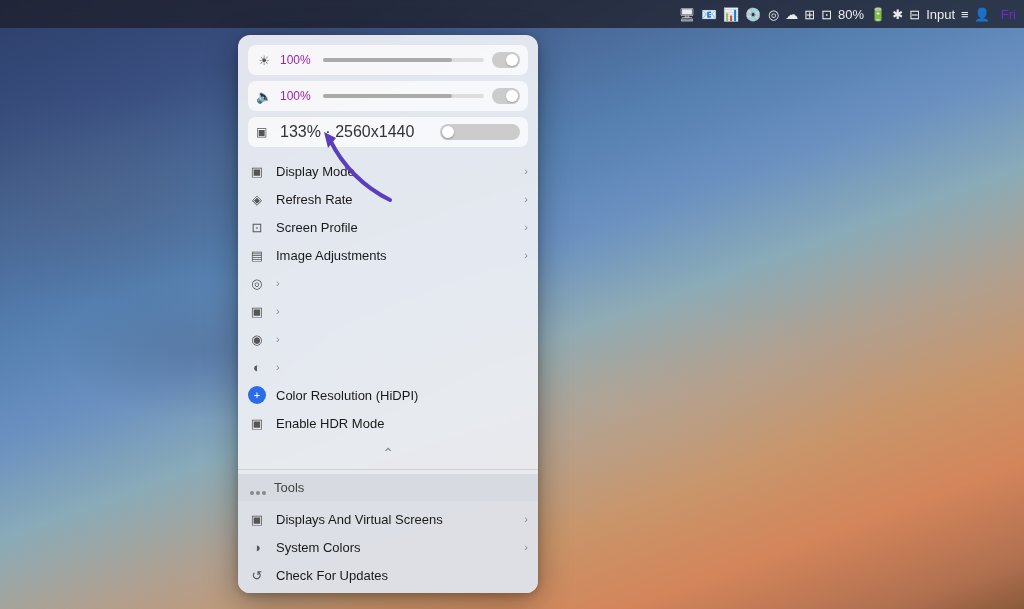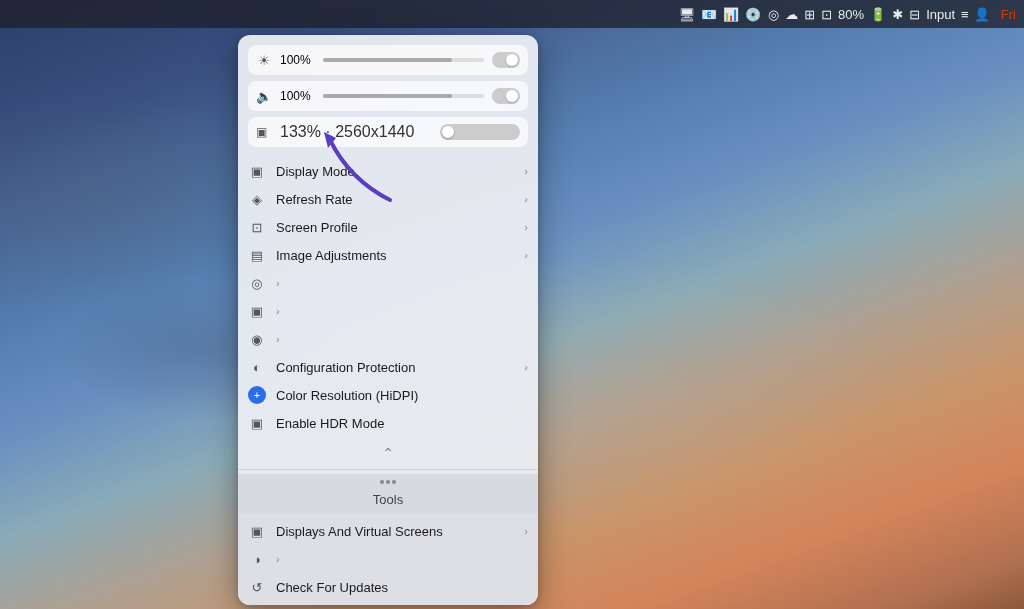--- a/index.html
+++ b/index.html
@@ -68,21 +68,21 @@
     .menubar-icon {
       color: white;
       font-size: 13px;
       opacity: 0.9;
       display: flex;
       align-items: center;
       gap: 2px;
     }
 
     .menubar-time {
-      color: #c2410c;
+      color: #6d28d9;
       font-size: 13px;
       font-weight: 500;
       margin-left: 4px;
     }
 
     
     .dropdown {
       position: absolute;
       top: 35px;
       left: 238px;
@@ -130,21 +130,21 @@
     }
 
     .slider-fill {
       height: 100%;
       background: #aaa;
       border-radius: 2px;
     }
 
     .slider-label {
       font-size: 12px;
-      color: #000000;
+      color: #a21caf;
       min-width: 35px;
     }
 
     .slider-toggle {
       width: 28px;
       height: 16px;
       background: #ccc;
       border-radius: 8px;
       position: relative;
       flex-shrink: 0;
@@ -265,25 +265,24 @@
     }
 
     
     .tools-section {
       background: rgba(220, 222, 228, 0.9);
       padding: 0;
     }
 
     .tools-header {
       display: flex;
-      align-items: center;
+      align-items: flex-end;
       padding: 6px 12px;
       gap: 8px;
       background: rgba(215, 217, 224, 0.95);
-      flex-direction: column;
     }
 
     .tools-dots {
       display: flex;
       gap: 2px;
     }
 
     .tools-dot {
       width: 4px;
       height: 4px;
@@ -406,21 +405,20 @@
       <span class="menu-item-arrow">›</span>
     </div>
 
     <div class="menu-item">
       <span class="menu-item-icon">◉</span>
       <span class="menu-item-arrow">›</span>
     </div>
 
     <div class="menu-item">
       <span class="menu-item-icon">◐</span>
-      <span class="menu-item-label">Configuration Protection</span>
       <span class="menu-item-arrow">›</span>
     </div>
 
     <div class="menu-item">
       <span class="menu-item-icon blue-circle">+</span>
       <span class="menu-item-label">Color Resolution (HiDPI)</span>
     </div>
 
     <div class="menu-item">
       <span class="menu-item-icon">▣</span>
@@ -448,20 +446,21 @@
     <div class="menu-items">
 
       <div class="menu-item">
         <span class="menu-item-icon">▣</span>
         <span class="menu-item-label">Displays And Virtual Screens</span>
         <span class="menu-item-arrow">›</span>
       </div>
 
       <div class="menu-item">
         <span class="menu-item-icon">◑</span>
+        <span class="menu-item-label">System Colors</span>
         <span class="menu-item-arrow">›</span>
       </div>
 
       <div class="menu-item">
         <span class="menu-item-icon">↺</span>
         <span class="menu-item-label">Check For Updates</span>
       </div>
 
     </div>
   </div>

